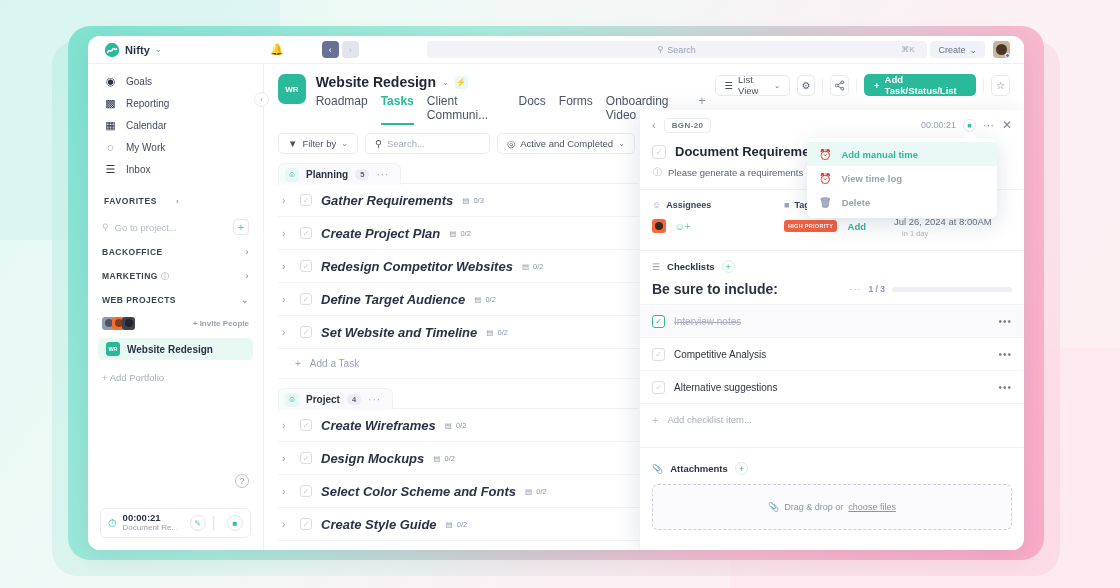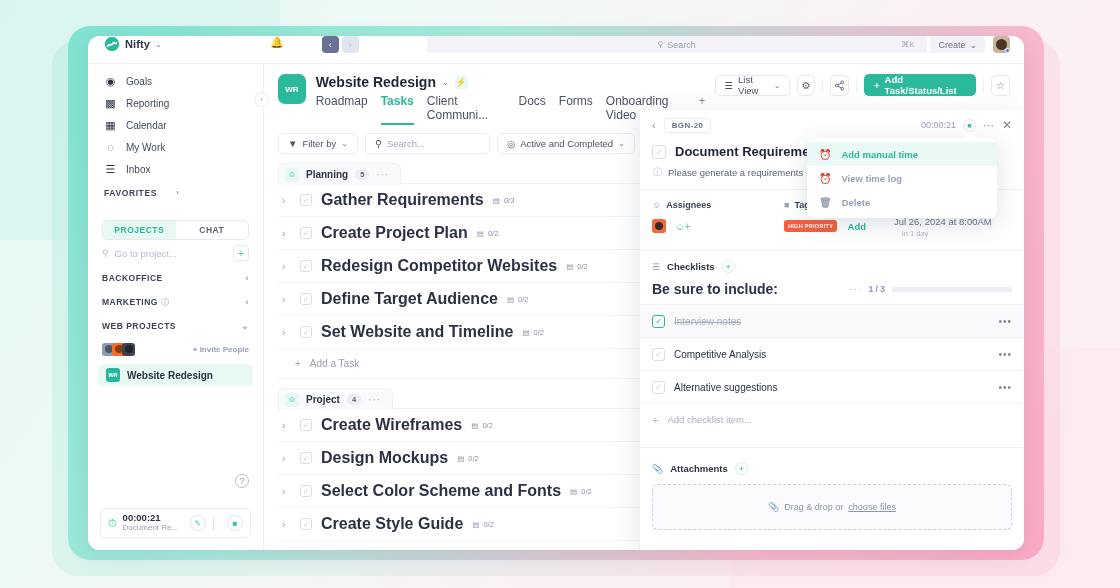--- a/index.html
+++ b/index.html
@@ -32,21 +32,21 @@
   }
   .app {
     position: absolute; left: 88px; top: 36px; width: 936px; height: 514px;
     background: #ffffff; border-radius: 12px; overflow: hidden;
     box-shadow: 0 6px 24px rgba(40,60,80,.10);
     display: flex; flex-direction: column;
   }
 
   
   .topbar {
-    height: 28px; flex: 0 0 28px; display: flex; align-items: flex-start;
+    height: 28px; flex: 0 0 28px; display: flex; align-items: center;
     border-bottom: 1px solid #f0f1f5; background: #fff; padding: 0 8px;
   }
   .brand { display: flex; align-items: center; gap: 5px; width: 132px; padding-left: 8px;}
   .brand-mark { width: 16px; height: 16px; }
   .brand-name { font-size: 11px; font-weight: 700; color: #2b3245; letter-spacing: .1px;}
   .chev { color: #7a8396; font-size: 8px; }
   .bell { color: #9aa2c0; font-size: 11px; margin-left: 42px;}
   .navarrows { display: flex; gap: 3px; margin-left: 38px; }
   .navbtn {
     width: 17px; height: 17px; border-radius: 4px; display: flex;
@@ -82,21 +82,21 @@
   .sidebar {
     width: 176px; flex: 0 0 176px; background: #fff; border-right: 1px solid #f0f1f5;
     display: flex; flex-direction: column; padding-top: 6px; position: relative;
   }
   .nav-item {
     display: flex; align-items: center; gap: 9px; height: 22px; padding: 0 16px;
     font-size: 10px; color: #424a5c;
   }
   .nav-item .ic { width: 13px; text-align: center; font-size: 11px; color: #2b3245; }
   .sec-head {
-    display: flex; gap: 15px; padding: 0 16px; height: 26px;
+    display: flex; align-items: center; gap: 15px; padding: 0 16px; height: 26px;
     font-size: 8.5px; font-weight: 700; letter-spacing: .6px; color: #3c4354; margin-top: 8px;
   }
   .sec-head .ar { color: #8b93a8; font-size: 8px; margin-left: auto;}
   .sec-head.inline .ar { margin-left: 4px; }
 
   .tabs-pill { margin: 6px 14px 0; display: flex; border: 1px solid #e7e9f1; border-radius: 5px; overflow: hidden; height: 20px;}
   .tab-pill { flex: 1; display: flex; align-items: center; justify-content: center; font-size: 8.5px; font-weight: 700; letter-spacing:.5px; color: #5b6275; }
   .tab-pill.sel { background: #e8f8f3; color: #27b79a; }
 
   .proj-search { display: flex; align-items: center; gap: 6px; padding: 0 14px; height: 26px; }
@@ -176,21 +176,21 @@
   }
   .grp-ic{width:14px;height:14px;border-radius:4px;background:#e6f8f3;color:#2ab99b;font-size:8px;display:flex;align-items:center;justify-content:center;}
   .grp-name{font-size:10px;font-weight:700;color:#2b3245;}
   .grp-count{background:#eceef4;border-radius:8px;font-size:7.5px;font-weight:700;color:#5b6275;padding:1px 5px;}
   .grp-dots{color:#a8aec0;font-size:10px;letter-spacing:1px;}
 
   .trow { display:flex; align-items:center; height:33px; border-bottom:1px solid #f2f3f7; }
   .tcell-main { display:flex; align-items:center; gap:9px; flex:1; min-width:0; padding-left:4px;}
   .t-exp { color:#9aa1c4; font-size:10px; width:9px;}
   .t-chk { width:12px;height:12px;border:1px solid #dadde7;border-radius:3px;color:#ccd0dc;font-size:8px;display:flex;align-items:center;justify-content:center;}
-  .t-name { font-size:16px; font-weight:600; color:#2b3245; white-space:nowrap;}
+  .t-name { font-size:13px; font-weight:600; color:#2b3245; white-space:nowrap;font-style:italic;}
   .t-sub { font-size:7.5px; color:#8b93a8; display:flex; align-items:center; gap:2px;}
   .t-id { font-size:6.5px; font-weight:700; letter-spacing:.4px; color:#a4a9c4; border:1px solid #ecedf3; border-radius:3px; padding:2px 5px; margin-left:auto; margin-right:14px;}
   .tcell-status { width:96px; flex:0 0 96px; font-size:10px; color:#333b4d; border-left:1px solid #f2f3f7; height:33px; display:flex;align-items:center; padding-left:12px;}
   .addtask { display:flex; align-items:center; height:30px; border-bottom:1px solid #f2f3f7;}
   .addtask .lbl { display:flex;align-items:center;gap:9px;font-size:10px;color:#9aa1b4;padding-left:17px;flex:1;}
   .addtask .st { width:96px;flex:0 0 96px;font-size:10px;color:#9aa1b4;padding-left:12px;display:flex;align-items:center;gap:4px;}
 
   
   .detail {
     position:absolute; right:0; top:46px; bottom:0; width:385px; background:#fff;
@@ -333,24 +333,20 @@
       <div class="nav-item">
         <span class="ic">☰</span>
         <span>Inbox</span>
       </div>
 
       <div class="sec-head inline">
         <span>FAVORITES</span>
         <span class="ar">›</span>
       </div>
 
-      <div class="tabs-pill">
-        <div class="tab-pill sel">PROJECTS</div>
-        <div class="tab-pill">CHAT</div>
-      </div>
 
       <div class="proj-search">
         <span class="mag">⚲</span>
         <span class="ph">Go to project...</span>
         <div class="plusbox">+</div>
       </div>
 
       <div class="grp-row">
         <span>BACKOFFICE</span>
         <span class="arrow">›</span>
@@ -370,20 +366,21 @@
         <div class="face f2"></div>
         <div class="face f3"></div>
         <span class="invite">+ Invite People</span>
       </div>
 
       <div class="proj-item">
         <div class="proj-badge">WR</div>
         <span class="proj-name">Website Redesign</span>
       </div>
 
+      <div class="add-portfolio">+ Add Portfolio</div>
 
       <div class="help-ic">?</div>
 
       <div class="timer-widget">
         <span class="timer-ic">⏱</span>
         <div class="timer-txt">
           <div class="timer-time">00:00:21</div>
           <div class="timer-sub">Document Re...</div>
         </div>
         <div class="t-btn">✎</div>

